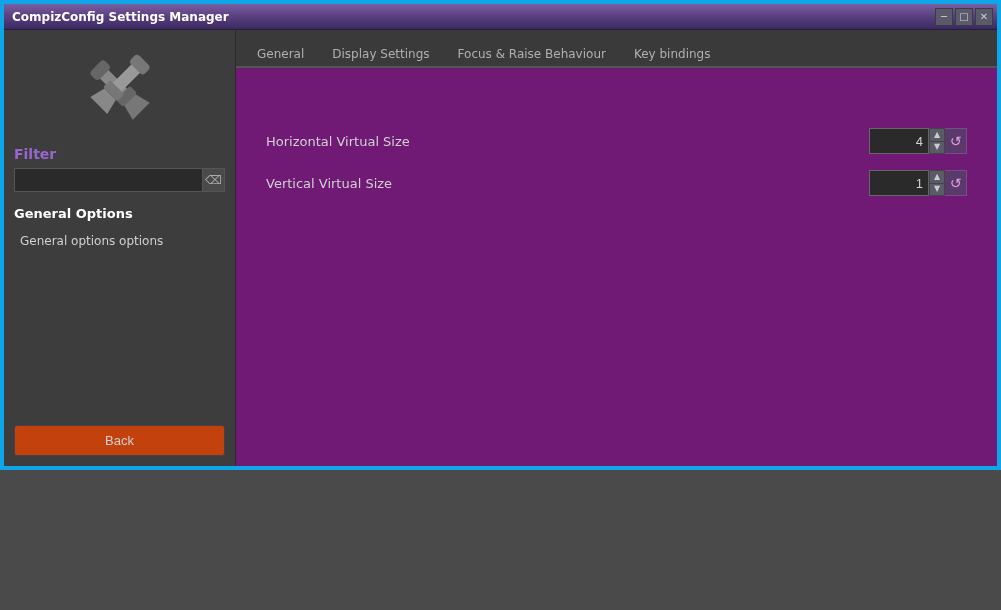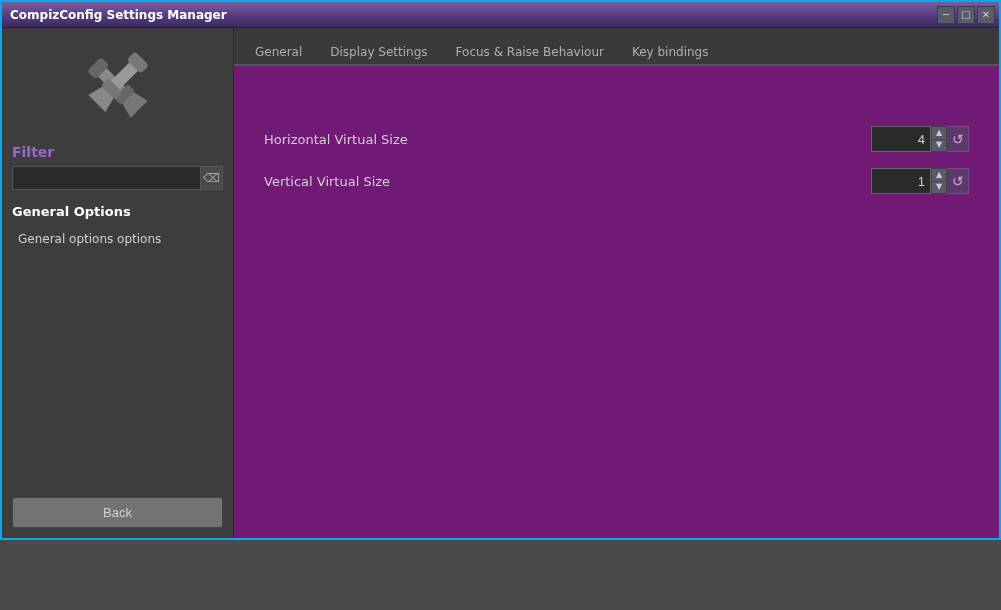--- a/index.html
+++ b/index.html
@@ -44,23 +44,23 @@
       align-items: center;
       justify-content: center;
       cursor: pointer;
     }
 
     
     .window {
       display: flex;
       flex-direction: column;
       width: 1001px;
-      height: 540px;
+      height: 470px;
       background: #3d3d3d;
-      border: 2px solid #0ea5e9;
+      border: 4px solid #0ea5e9;
     }
 
     
     .content-area {
       display: flex;
       flex: 1;
       overflow: hidden;
     }
 
     
@@ -134,21 +134,21 @@
     }
 
     .sidebar-footer {
       margin-top: auto;
       padding-top: 10px;
     }
 
     .back-btn {
       width: 100%;
       padding: 7px 0;
-      background: #737373;
+      background: #c2410c;
       border: 1px solid #444;
       color: #d0d0d0;
       font-size: 13px;
       cursor: pointer;
       text-align: center;
       border-radius: 3px;
     }
 
     
     .main-content {

